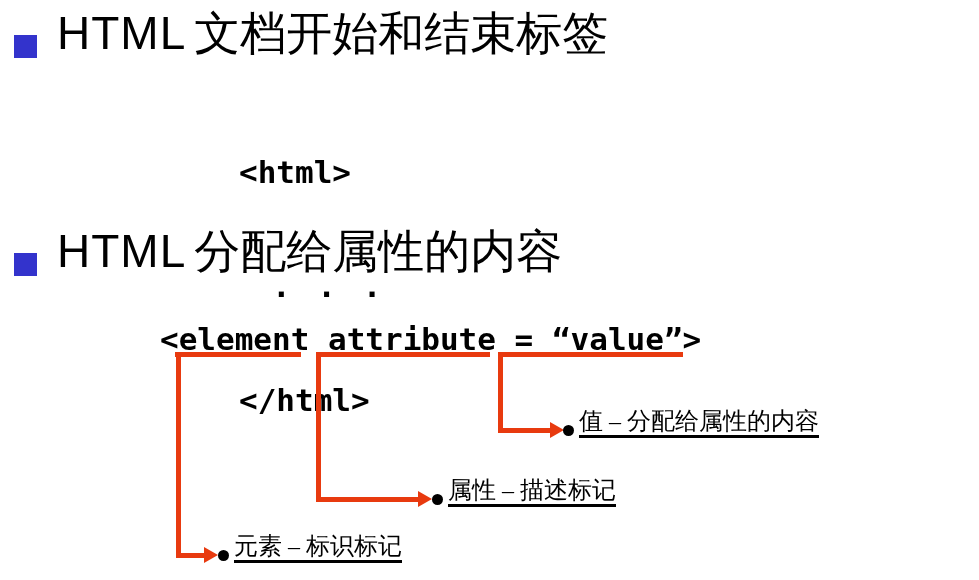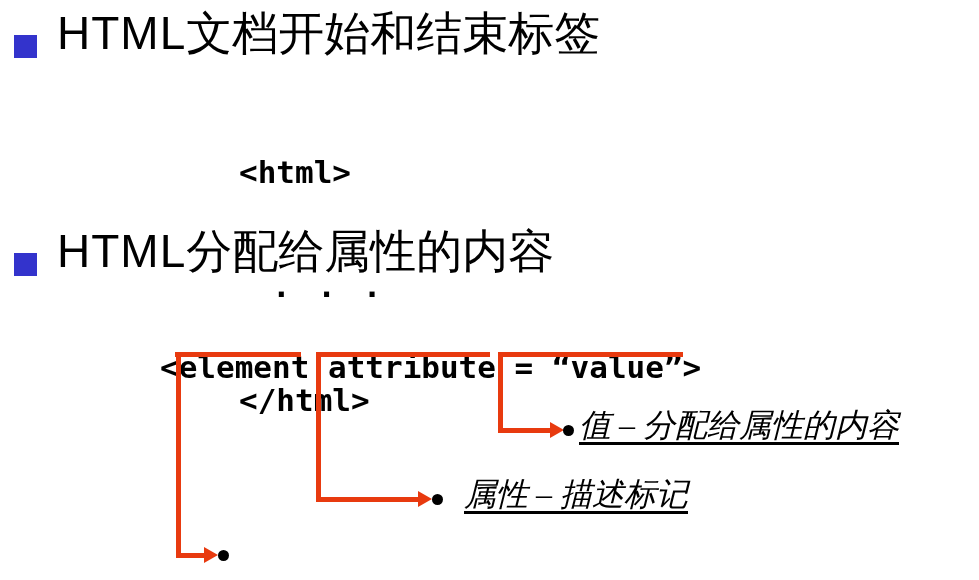--- a/index.html
+++ b/index.html
@@ -17,49 +17,49 @@
   
   .bullet-square{
     position:absolute;width:23px;height:23px;background:var(--bullet-blue);
   }
   .heading{
     position:absolute;left:57px;white-space:nowrap;
     font-size:46px;line-height:1.1;color:var(--text);
   }
   .heading .latin{
     font-family:"Liberation Sans","DejaVu Sans",sans-serif;
-    letter-spacing:1px;margin-right:0;
+    letter-spacing:1px;margin-right:8px;
   }
   .heading .zh{
     font-family:Liberation Sans, sans-serif;
   }
   
   .code{
     position:absolute;
     font-family:"DejaVu Sans Mono","Liberation Mono",monospace;
     font-weight:bold;font-size:31px;color:var(--text);white-space:pre;
   }
   #code-block-1{left:215px;top:77px;line-height:38px;margin-left:24px;}
   #code-block-1 .code-line:nth-child(2){margin-left:33px;letter-spacing:4px;}
-  #code-line-2{left:160px;top:321px;margin-top:28px;}
+  #code-line-2{left:160px;top:321px;}
   
   .red-h{position:absolute;height:5px;background:var(--arrow-red);}
   .red-v{position:absolute;width:5px;background:var(--arrow-red);}
   .arrow-head{
     position:absolute;width:0;height:0;
     border-top:8px solid transparent;border-bottom:8px solid transparent;
     border-left:14px solid var(--arrow-red);
   }
   
   .dot{position:absolute;width:11px;height:11px;border-radius:50%;background:#000;}
   .callout-label{
     position:absolute;white-space:nowrap;
     font-family:"Liberation Serif","DejaVu Serif",serif;
-    font-size:32px;line-height:1.0;color:var(--text);
-    text-decoration:underline;text-decoration-thickness:2.5px;text-underline-offset:6px;font-style:italic;
+    font-size:24px;line-height:1.0;color:var(--text);
+    text-decoration:underline;text-decoration-thickness:2.5px;text-underline-offset:6px;
   }
 </style>
 </head>
 <body>
 
 <div class="slide">
 
   <div class="bullet-square" style="left:14px;top:35px;"></div>
   <div class="heading" style="top:8px;">
     <span class="latin">HTML</span><span class="zh">文档开始和结束标签</span>
@@ -87,19 +87,20 @@
   <div class="red-v" style="left:498px;top:352px;height:81px;"></div>
 
   <div class="red-h" style="left:498px;top:428px;width:52px;"></div>
   <div class="arrow-head" style="left:550px;top:422px;"></div>
   <div class="dot" style="left:563px;top:425px;"></div>
   <div class="callout-label" style="left:579px;top:409px;">值 – 分配给属性的内容</div>
 
   <div class="red-h" style="left:316px;top:497px;width:102px;"></div>
   <div class="arrow-head" style="left:418px;top:491px;"></div>
   <div class="dot" style="left:432px;top:494px;"></div>
-  <div class="callout-label" style="left:464px;top:478px;">属性 – 描述标记</div>
+  <div class="callout-label" style="left:448px;top:478px;">属性 – 描述标记</div>
 
   <div class="red-h" style="left:176px;top:553px;width:28px;"></div>
   <div class="arrow-head" style="left:204px;top:547px;"></div>
   <div class="dot" style="left:218px;top:550px;"></div>
+  <div class="callout-label" style="left:234px;top:534px;">元素 – 标识标记</div>
 
 </div>
 
 </body></html>

